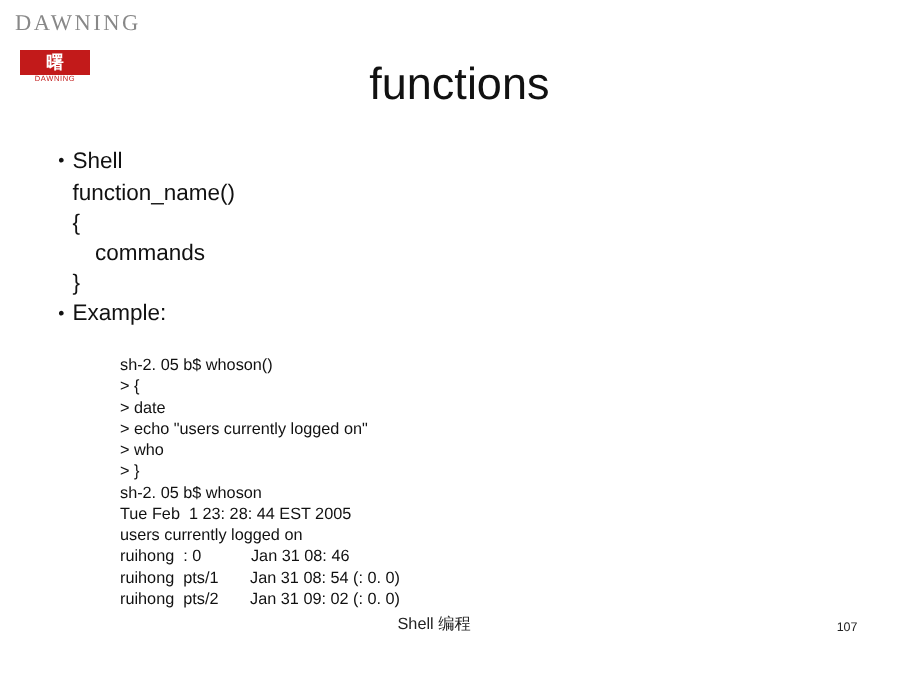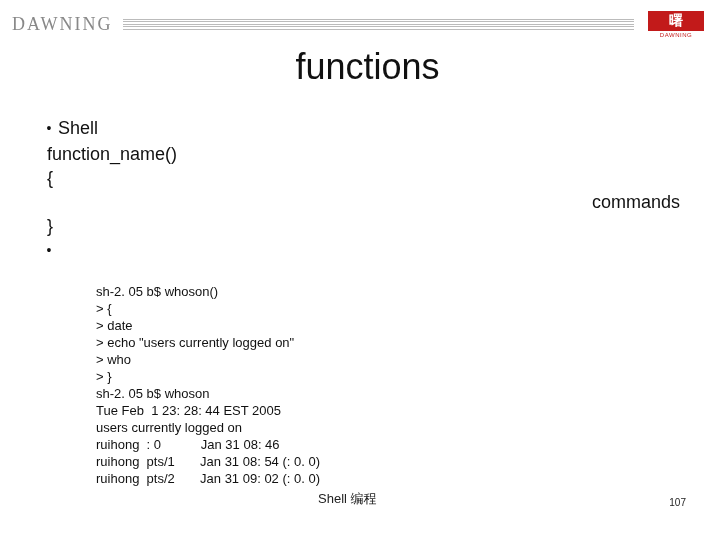--- a/index.html
+++ b/index.html
@@ -6,23 +6,24 @@
   body {
     width: 720px;
     height: 540px;
     background: #fff;
     font-family: "Segoe UI", Arial, sans-serif;
     position: relative;
     overflow: hidden;
   }
   .header {
     display: flex;
-    align-items: center;
+    align-items: flex-start;
     padding: 8px 12px 0 12px;
     height: 40px;
+    flex-direction: column;
   }
   .brand {
     font-family: Georgia, "Times New Roman", serif;
     font-size: 18px;
     letter-spacing: 2px;
     color: #888;
     font-weight: 500;
   }
   .rule-wrap {
     flex: 1;
@@ -81,22 +82,22 @@
     align-items: flex-start;
     margin-bottom: 2px;
   }
   .bullet-dot {
     width: 18px;
     text-align: center;
     font-size: 14px;
     line-height: 24px;
   }
   .bullet-text { line-height: 24px; }
-  .sub1 { margin-left: 7px; line-height: 24px; }
-  .sub2 { margin-left: 36px; line-height: 24px; text-align: right; }
+  .sub1 { margin-left: 18px; line-height: 24px; }
+  .sub2 { margin-left: 36px; line-height: 24px; }
   .example-block {
     margin-left: 56px;
     margin-top: 4px;
     font-size: 13px;
     line-height: 17px;
     font-family: "Segoe UI", Arial, sans-serif;
     white-space: pre;
   }
   .footer-label {
     position: absolute;
@@ -141,20 +142,21 @@
     <div class="bullet-dot">•</div>
     <div class="bullet-text">Shell</div>
   </div>
   <div class="sub1">function_name()</div>
   <div class="sub1">{</div>
   <div class="sub2">commands</div>
   <div class="sub1">}</div>
 
   <div class="bullet-row">
     <div class="bullet-dot">•</div>
+    <div class="bullet-text">Example:</div>
   </div>
 
   <div class="example-block">
 <span>sh-2. 05 b$ whoson()</span>
 <span>&gt; {</span>
 <span>&gt; date</span>
 <span>&gt; echo "users currently logged on"</span>
 <span>&gt; who</span>
 <span>&gt; }</span>
 <span>sh-2. 05 b$ whoson</span>

